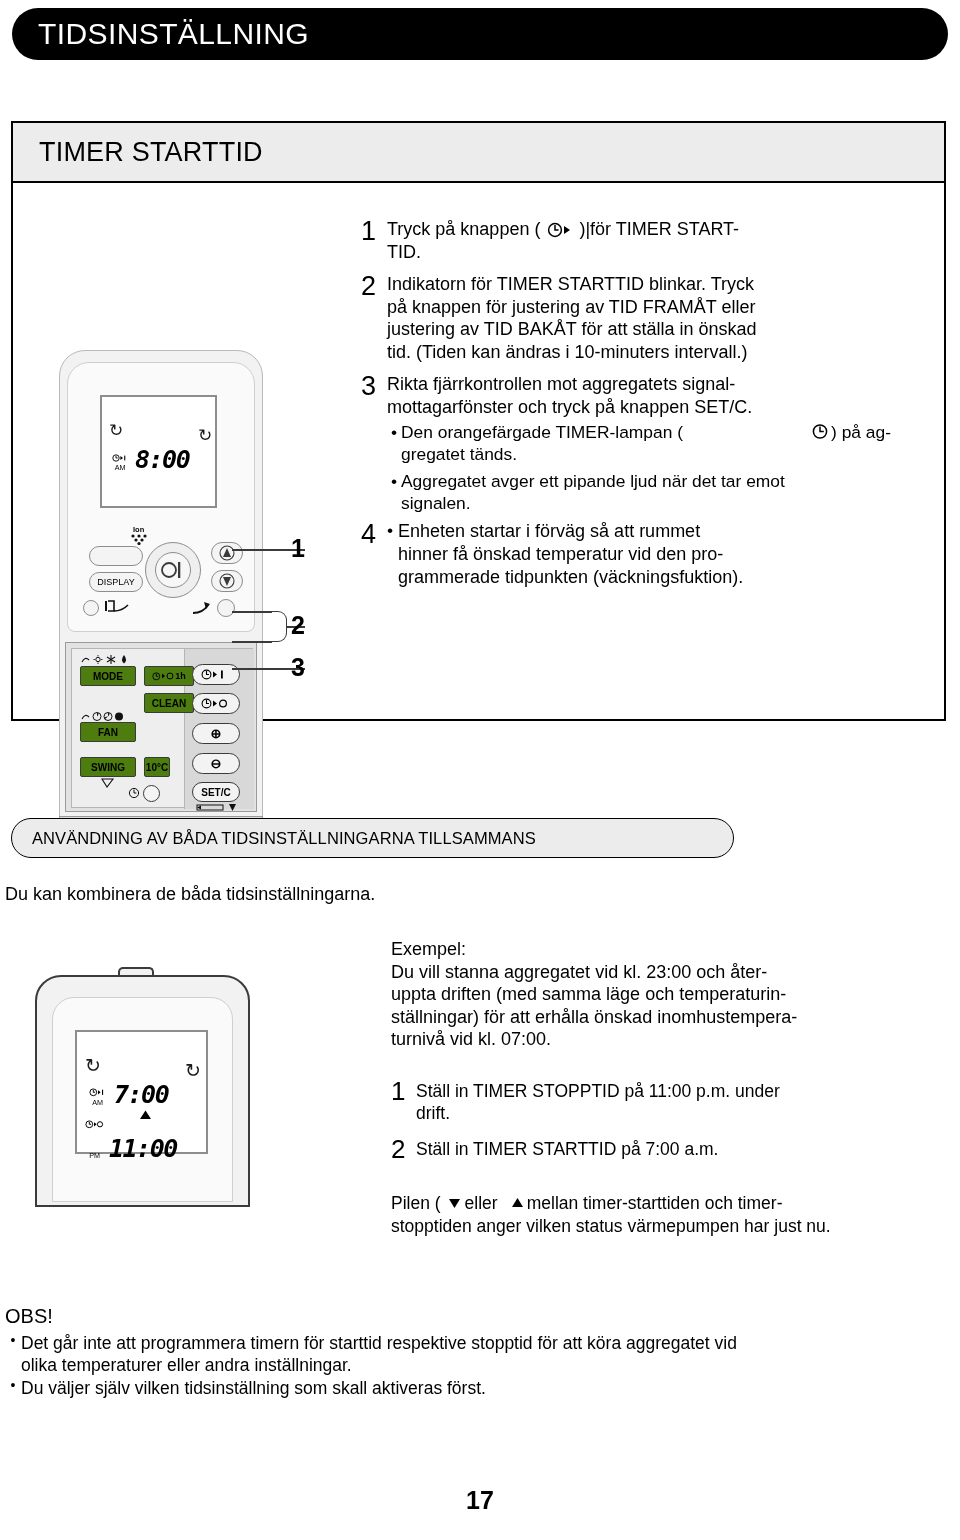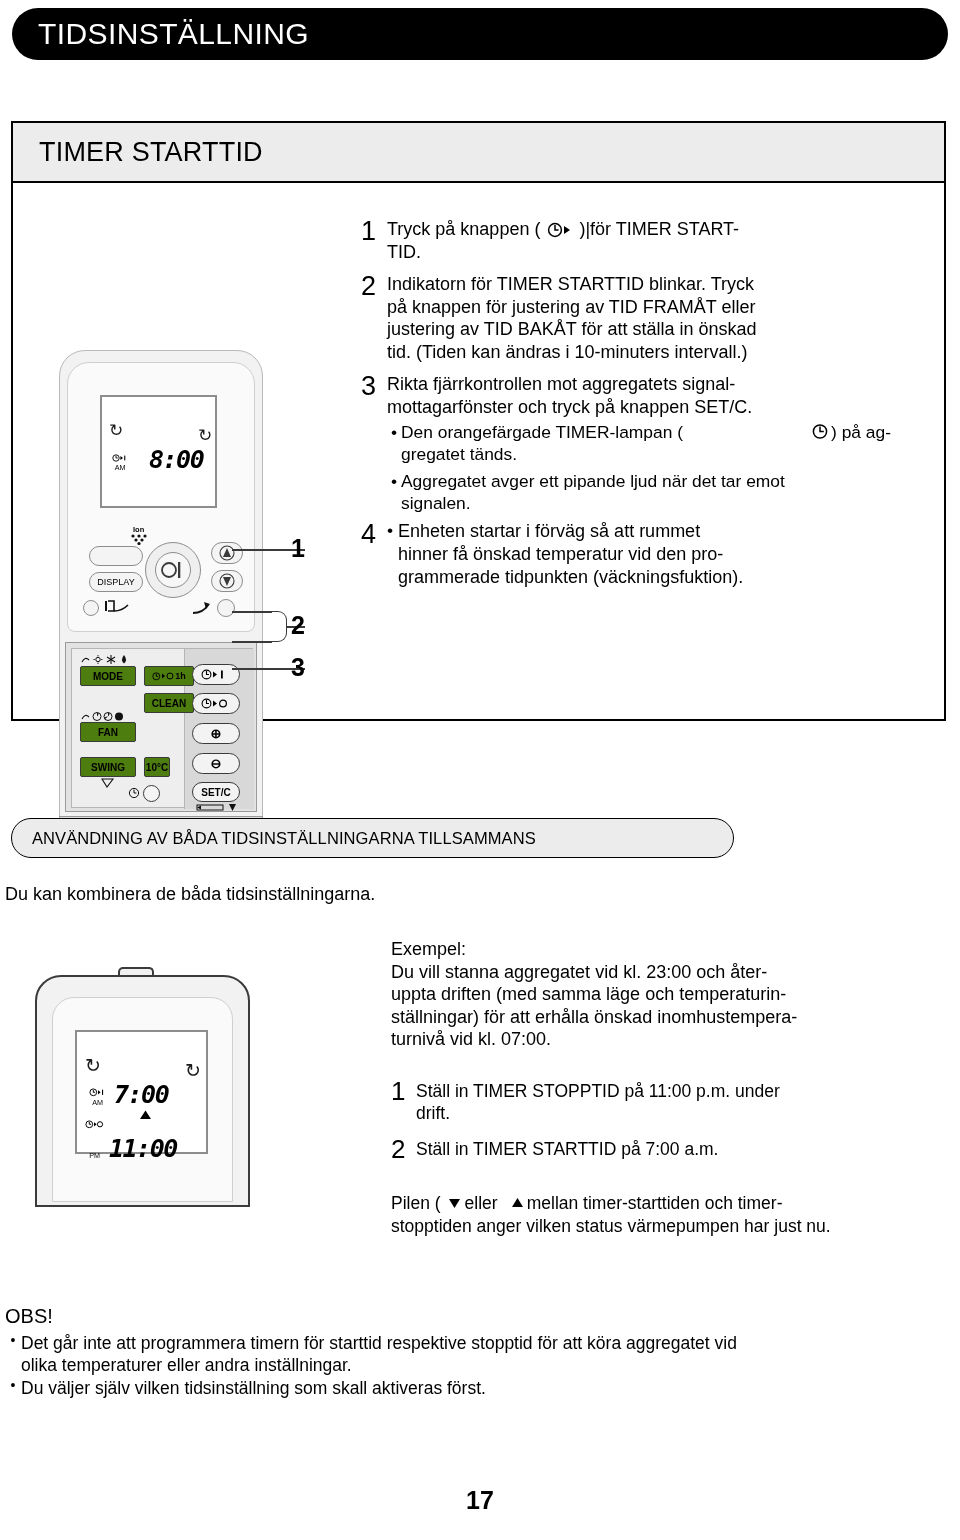--- a/index.html
+++ b/index.html
@@ -205,21 +205,21 @@
       <div class="lcd-row" style="left:10px; top:52px;">
         <div class="lcd-tag">
           <svg width="16" height="8" viewBox="0 0 16 8">
             <circle cx="4" cy="4" r="3.2" fill="none" stroke="#000" stroke-width="0.9"></circle>
             <path d="M4 1.8 L4 4 L5.7 4" stroke="#000" stroke-width="0.9" fill="none"></path>
             <path d="M8.4 2 L11 4 L8.4 6 Z" fill="#000"></path>
             <rect x="12.2" y="1.6" width="1.1" height="4.8" fill="#000"></rect>
           </svg>
           <div>AM</div>
         </div>
-        <div class="lcd-time" style="margin-left:21px;text-align:center;">8:00</div>
+        <div class="lcd-time" style="margin-left:7px;text-align:center;">8:00</div>
       </div>
     </div>
 
     <div class="ion-lbl">Ion</div>
     <svg class="ion-dots" viewBox="0 0 26 12">
       <circle cx="6" cy="3" r="1.6" fill="#111"></circle>
         <circle cx="12" cy="3" r="1.6" fill="#111"></circle>
         <circle cx="18" cy="3" r="1.6" fill="#111"></circle>
       <circle cx="9" cy="7" r="1.6" fill="#111"></circle>
         <circle cx="15" cy="7" r="1.6" fill="#111"></circle>

